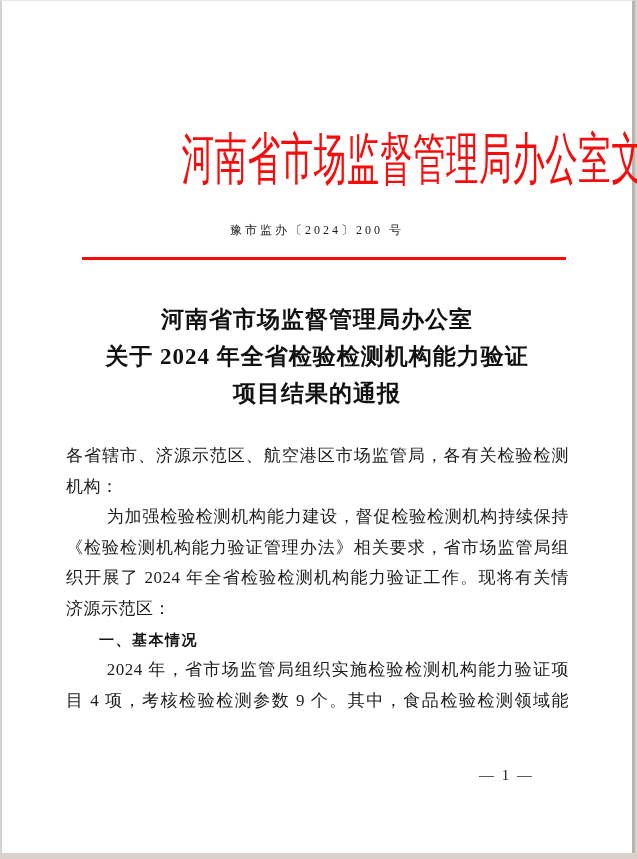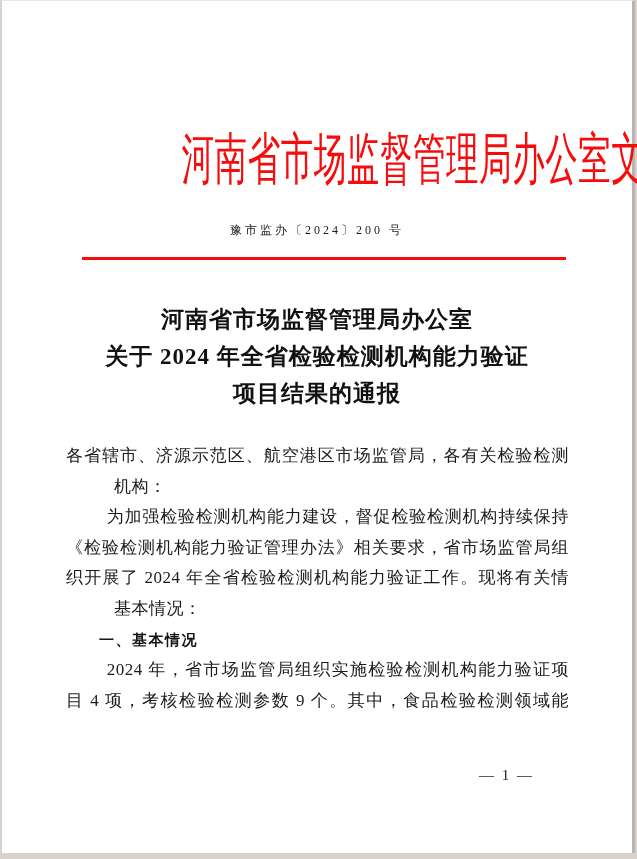--- a/index.html
+++ b/index.html
@@ -88,21 +88,20 @@
     letter-spacing: 0.5px;
     color: #1c1c1c;
   }
   .line {
     text-align: justify;
     text-align-last: justify;
   }
   .line.no-just {
     text-align: left;
     text-align-last: left;
-    margin-left: 48px;
   }
   .line.indent {
     text-indent: 2.4em;
   }
   .line.heading {
     font-family: "Liberation Sans", "DejaVu Sans", sans-serif;
     font-weight: bold;
     font-size: 15px;
     letter-spacing: 1.5px;
     text-indent: 2.2em;
@@ -138,21 +137,21 @@
       <div>关于 2024 年全省检验检测机构能力验证</div>
       <div>项目结果的通报</div>
     </div>
 
     <div class="body-text">
       <div class="line">各省辖市、济源示范区、航空港区市场监管局，各有关检验检测</div>
       <div class="line no-just">机构：</div>
       <div class="line indent">为加强检验检测机构能力建设，督促检验检测机构持续保持</div>
       <div class="line">《检验检测机构能力验证管理办法》相关要求，省市场监管局组</div>
       <div class="line">织开展了 2024 年全省检验检测机构能力验证工作。现将有关情</div>
-      <div class="line no-just">基本情况：</div>
+      <div class="line no-just">济源示范区：</div>
       <div class="line heading">一、基本情况</div>
       <div class="line indent">2024 年，省市场监管局组织实施检验检测机构能力验证项</div>
       <div class="line">目 4 项，考核检验检测参数 9 个。其中，食品检验检测领域能</div>
     </div>
 
     <div class="page-number">— 1 —</div>
 
   </div>
 </div>
 

